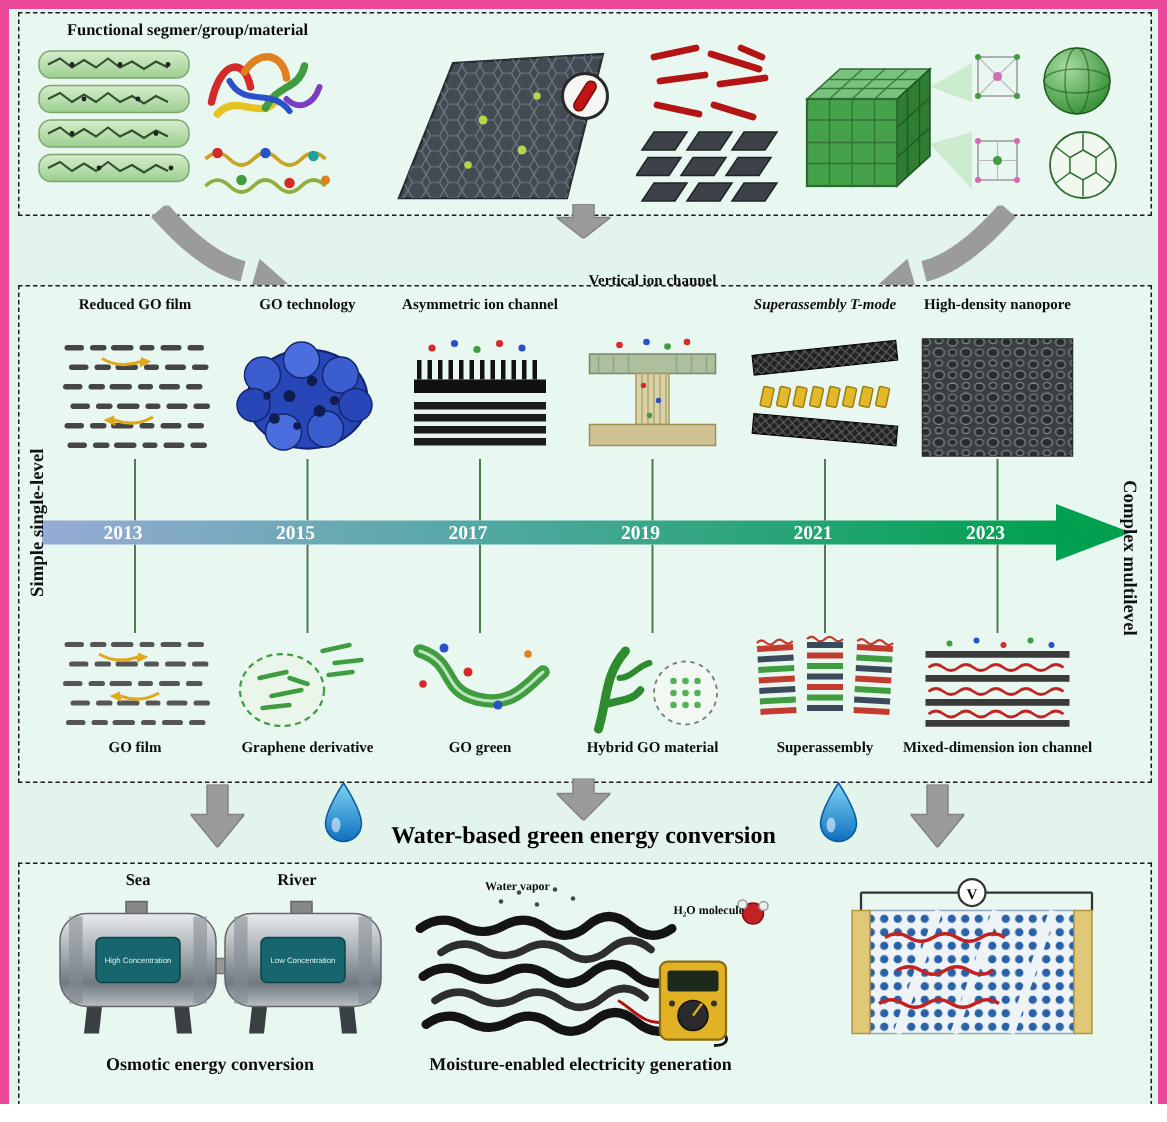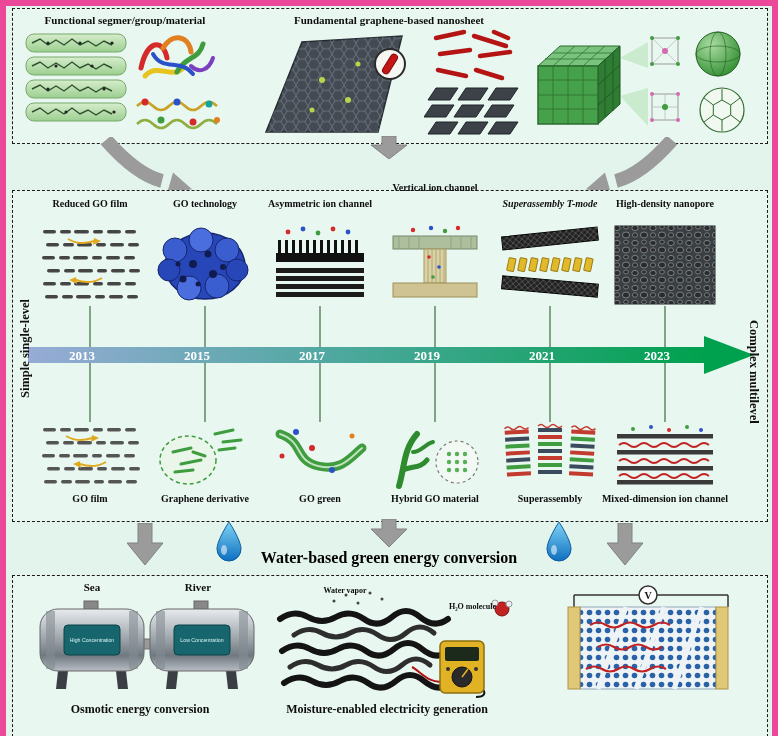--- a/index.html
+++ b/index.html
@@ -19,21 +19,20 @@
 </style>
 </head>
 <body>
 
 <div class="figure">
   <div class="inner"></div>
 
   <div class="dashed-box" style="left:12px;top:8px;width:754px;height:134px;"></div>
 
   <div class="lbl f11" style="left:20px;top:14px;width:210px;">Functional segmer/group/material</div>
-  <div class="lbl f11" style="left:258px;top:14px;width:262px;">Fundamental graphene-based nanosheet</div>
 
   <svg class="abs" style="left:24px;top:32px;" width="105" height="96">
     <defs>
         <linearGradient id="gb" x1="0" y1="0" x2="0" y2="1">
           <stop offset="0" stop-color="#d6edcc"></stop>
           <stop offset="1" stop-color="#9ccf90"></stop>
         </linearGradient>
       </defs>
     <g transform="translate(2,2)">
         <rect width="100" height="18" rx="8" fill="url(#gb)" stroke="#79a96c"></rect>

